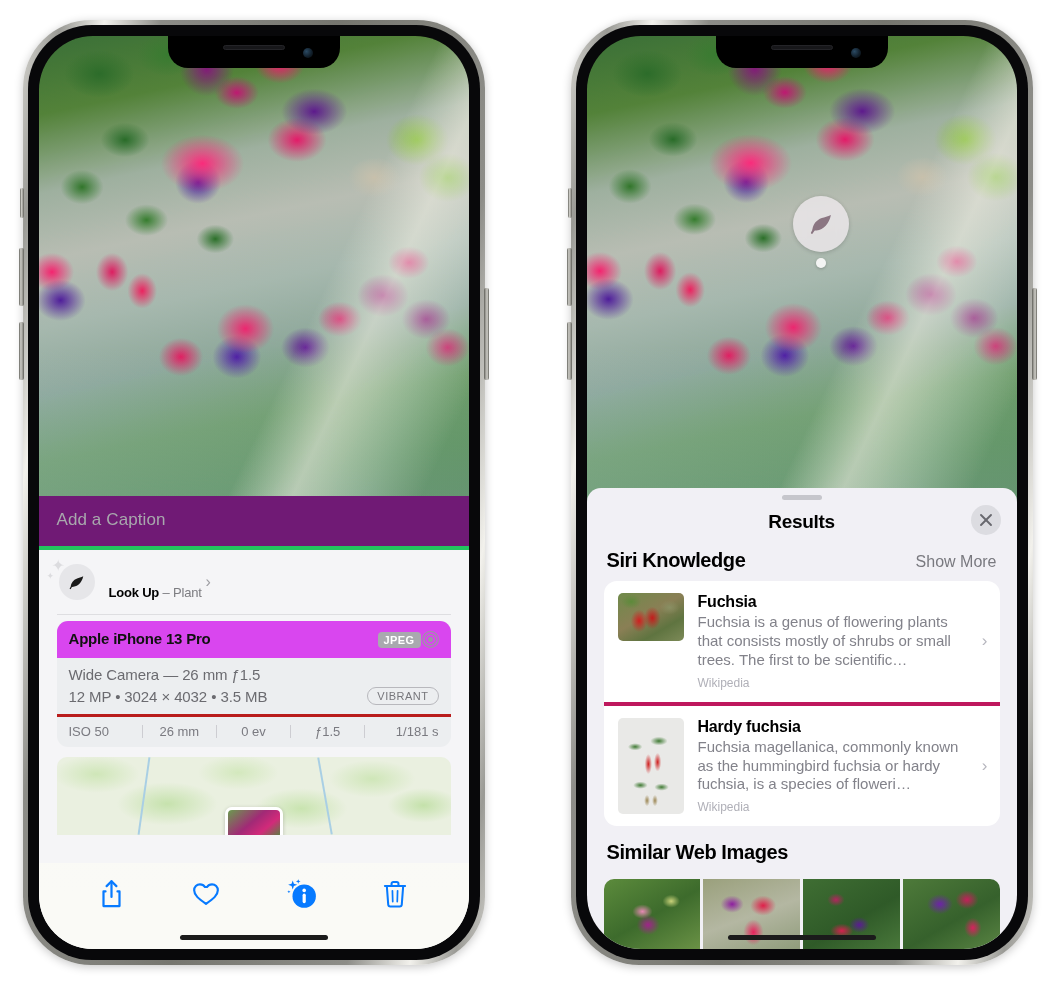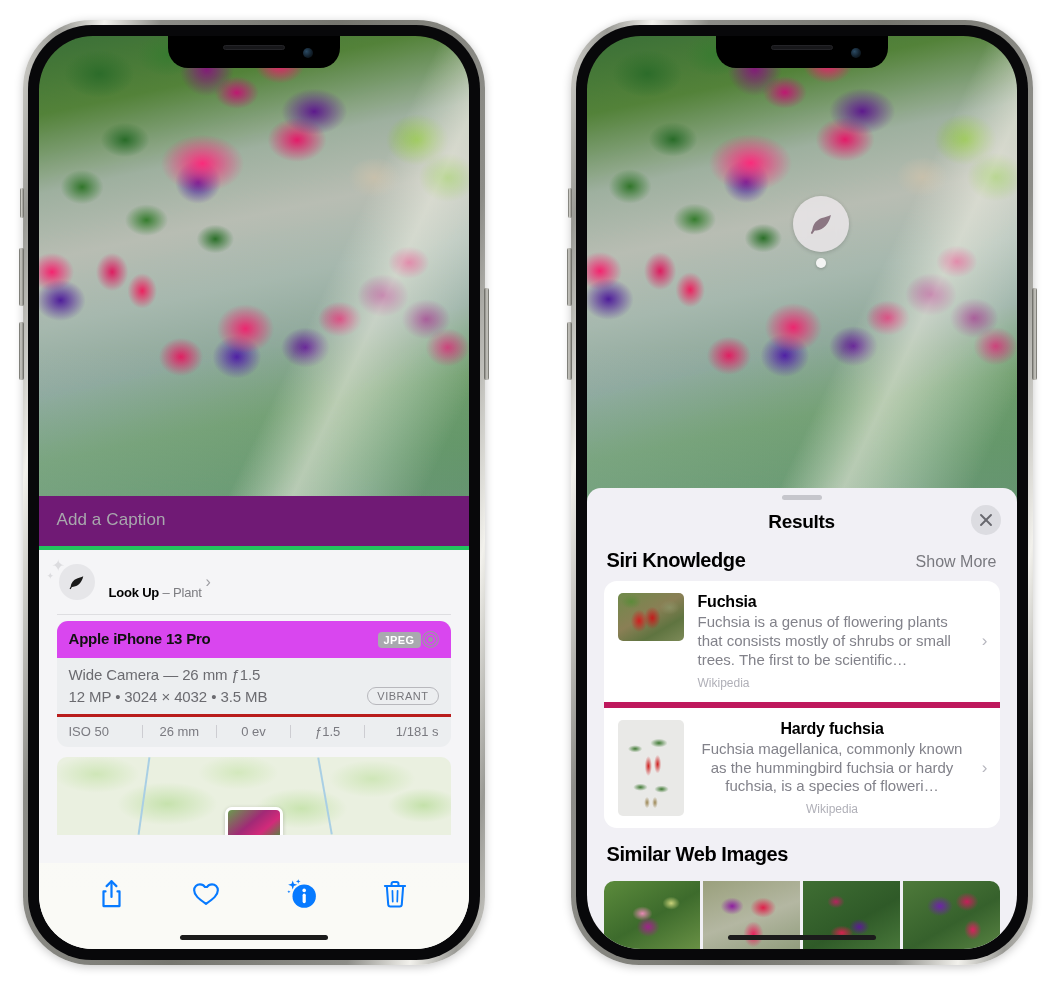--- a/index.html
+++ b/index.html
@@ -314,21 +314,21 @@
     margin: 0 17px;
     background: #fff;
     border-radius: 13px;
     overflow: hidden;
   }
   .kcard {
     display: flex; align-items: flex-start;
     padding: 12px 15px 12px 14px;
     position: relative;
   }
-  .kcard + .kcard { border-top: 6px solid #be185d; text-align: center; }
+  .kcard + .kcard { border-top: 4px solid #be185d; }
   .kcard-thumb { flex: none; border-radius: 5px; overflow: hidden; margin-right: 14px; }
   .thumb-a {
     width: 66px; height: 48px;
     background:
       radial-gradient(ellipse 12px 16px at 32% 58%, #d01f1f 0%, rgba(208,31,31,0) 70%),
       radial-gradient(ellipse 12px 16px at 52% 52%, #c41b1b 0%, rgba(196,27,27,0) 70%),
       radial-gradient(ellipse 14px 10px at 20% 18%, #5d8a3a 0%, rgba(93,138,58,0) 72%),
       radial-gradient(ellipse 14px 10px at 78% 30%, #8a8f63 0%, rgba(138,143,99,0) 72%),
       linear-gradient(150deg,#6f8a4a,#8a7f55 45%,#5f7440 72%,#7d8a58);
   }

